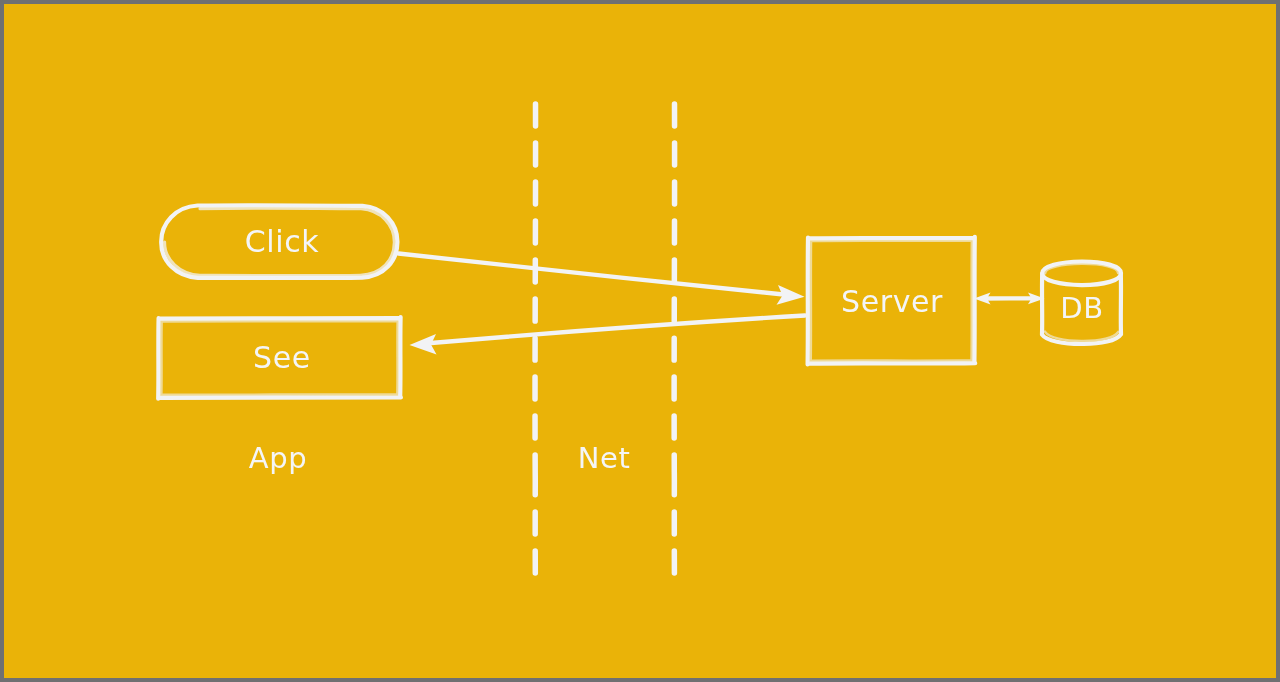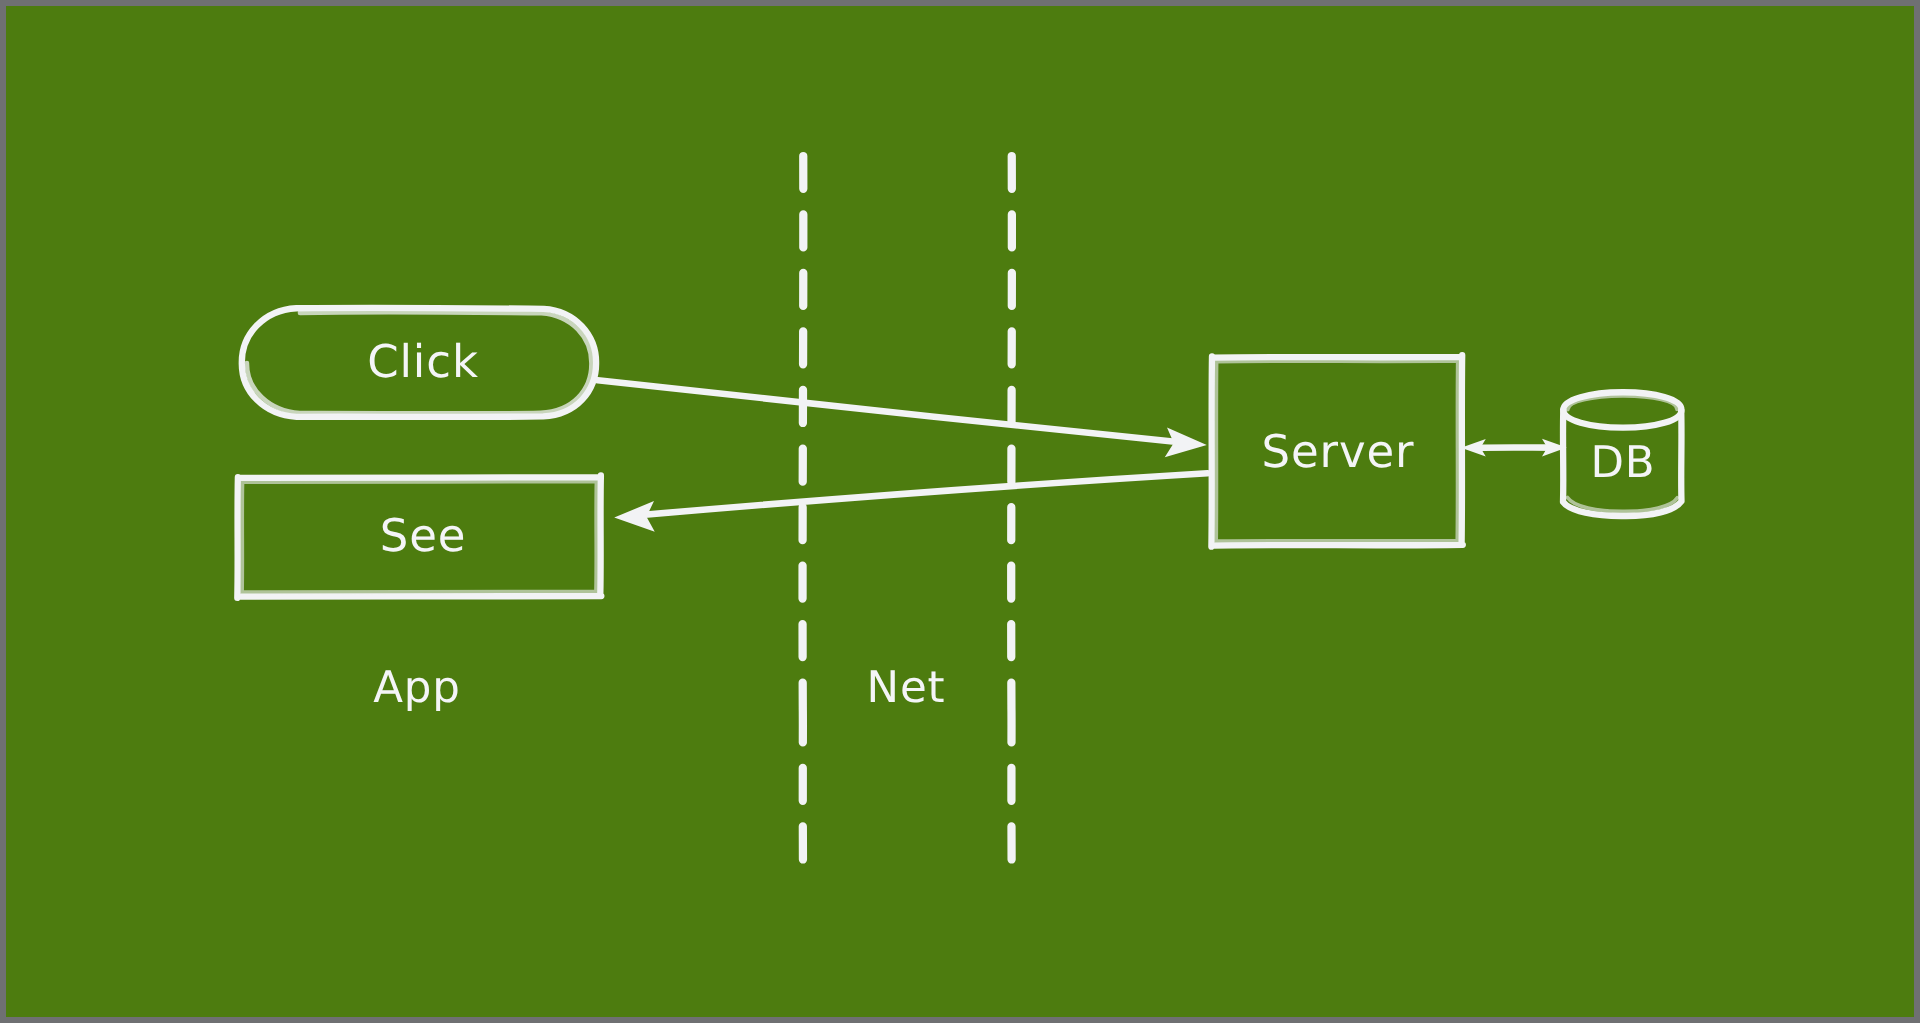--- a/index.html
+++ b/index.html
@@ -12,21 +12,21 @@
     height: 682px;
     overflow: hidden;
     font-family: "DejaVu Sans", sans-serif;
   }
   #canvas-frame {
     position: relative;
     width: 1280px;
     height: 682px;
     box-sizing: border-box;
     border: 4px solid #6f7072;
-    background: #4d7c0f;
+    background: #eab308;
   }
   #sketch-svg {
     position: absolute;
     left: 0;
     top: 0;
     width: 1272px;
     height: 674px;
     display: block;
   }
   .stroke {

